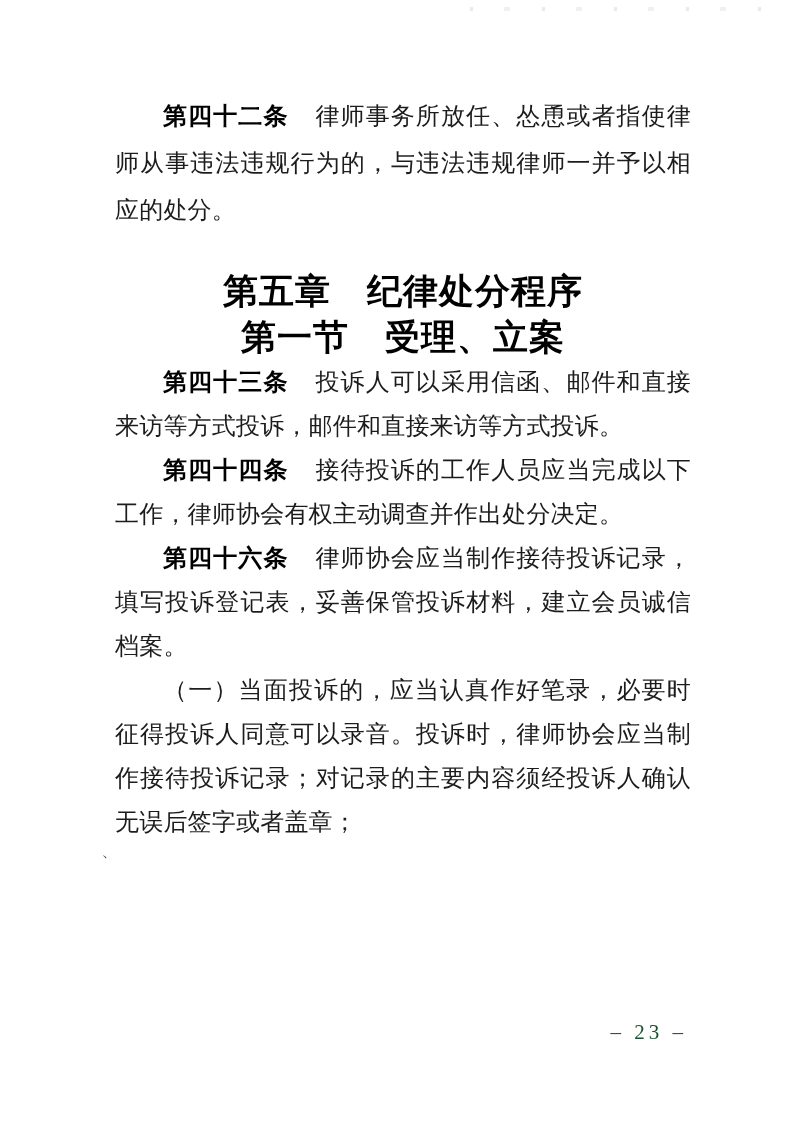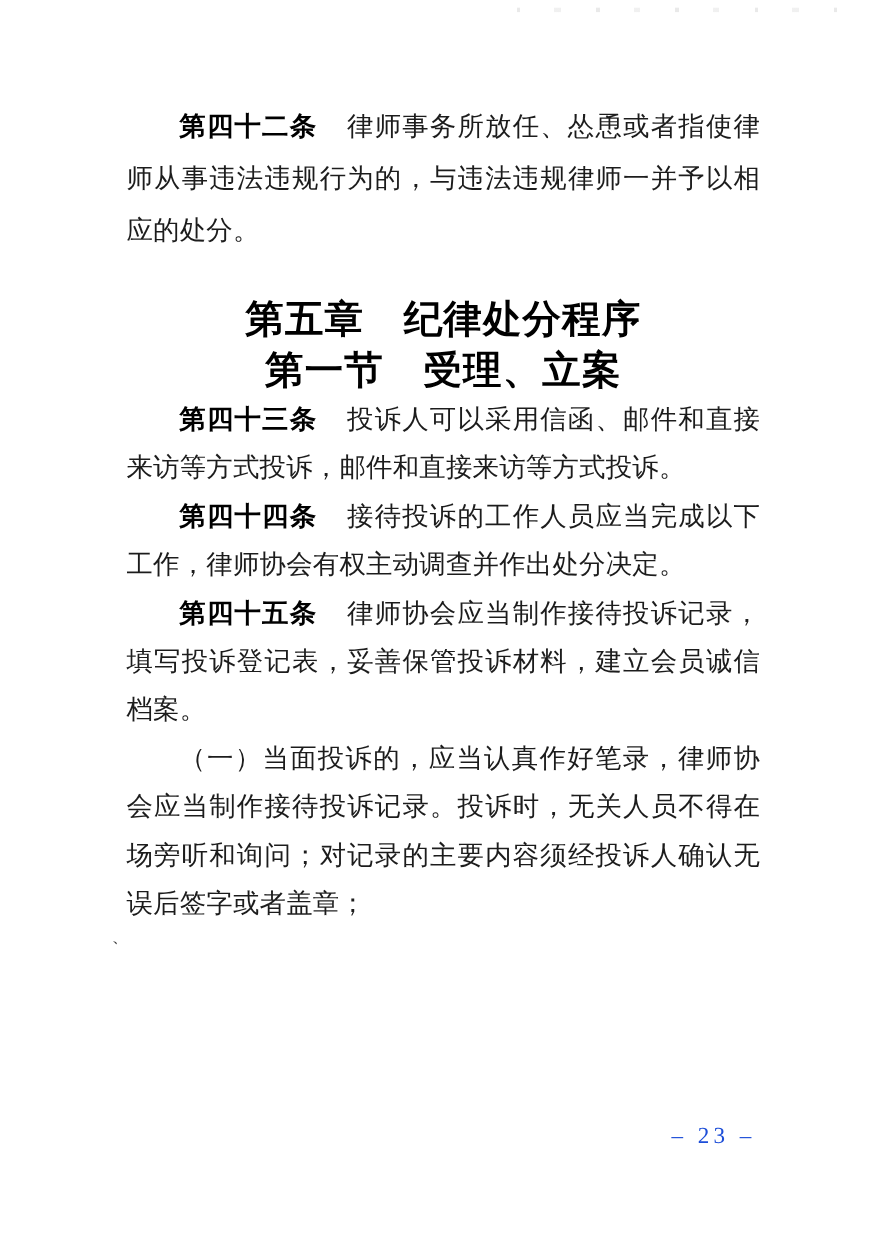--- a/index.html
+++ b/index.html
@@ -69,21 +69,21 @@
     font-size: 15px;
     color: #3a3a3a;
     transform: rotate(-8deg);
   }
   .page-number {
     position: absolute;
     top: 1020px;
     right: 113px;
     font-size: 21px;
     letter-spacing: 4px;
-    color: #1d4ed8;
+    color: #14532d;
     font-family: "Liberation Serif", "DejaVu Serif", serif;
   }
 </style>
 </head>
 <body>
 
 <div class="scan-noise"></div>
 
 <div class="page-content">
 
@@ -91,22 +91,22 @@
 
   <h2 class="chapter-heading">第五章　纪律处分程序</h2>
 
   <h3 class="section-heading">第一节　受理、立案</h3>
 
   <p class="body-par"><span class="lead">第四十三条</span><span>投诉人可以采用信函、邮件和直接来访等方式投诉，邮件和直接来访等方式投诉。</span></p>
 
   <p class="body-par"><span class="lead">第四十四条</span><span>接待投诉的工作人员应当完成以下工作，律师协会有权主动调查并作出处分决定。</span></p>
 
 
-  <p class="body-par"><span class="lead">第四十五条</span><span>律师协会应当制作接待投诉记录，填写投诉登记表，妥善保管投诉材料，建立会员诚信档案。</span></p>
+  <p class="body-par"><span class="lead">第四十六条</span><span>律师协会应当制作接待投诉记录，填写投诉登记表，妥善保管投诉材料，建立会员诚信档案。</span></p>
 
 
-  <p class="body-par">（一）当面投诉的，应当认真作好笔录，律师协会应当制作接待投诉记录。投诉时，无关人员不得在场旁听和询问；对记录的主要内容须经投诉人确认无误后签字或者盖章；</p>
+  <p class="body-par">（一）当面投诉的，应当认真作好笔录，必要时征得投诉人同意可以录音。投诉时，律师协会应当制作接待投诉记录；对记录的主要内容须经投诉人确认无误后签字或者盖章；</p>
 
 </div>
 
 <span class="stray-mark">、</span>
 
 <div class="page-number">– 23 –</div>
 
 </body></html>

